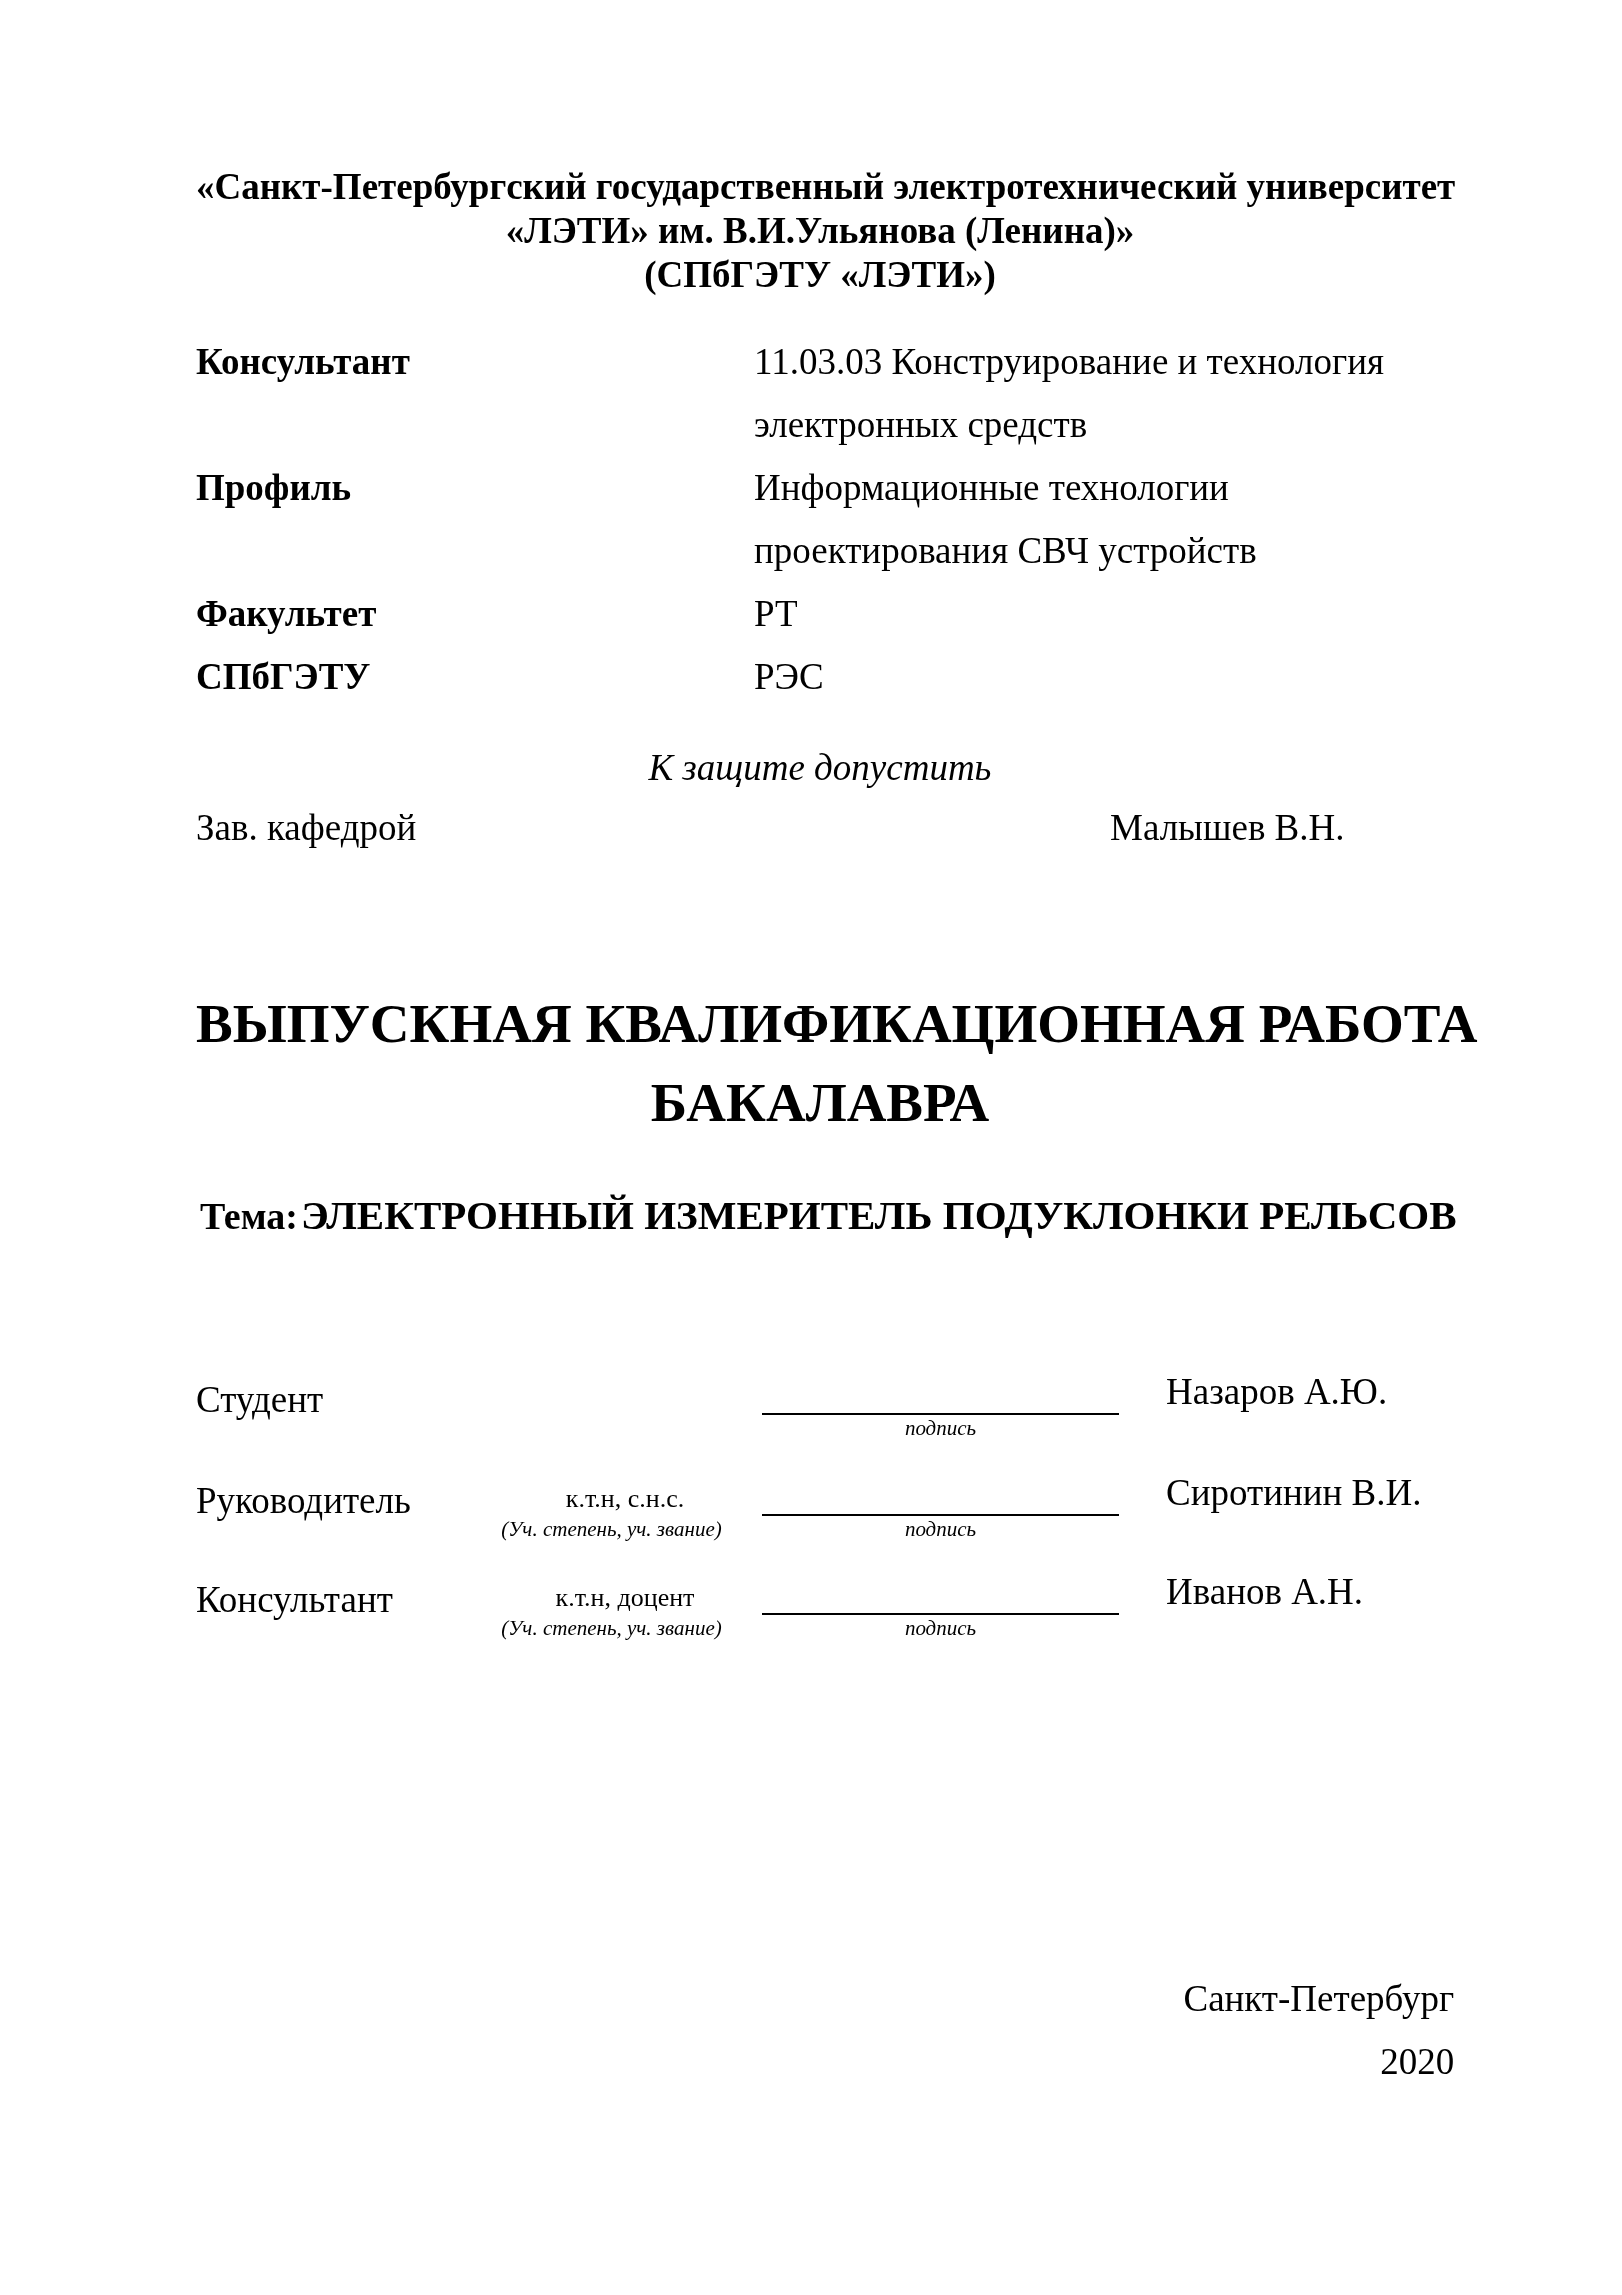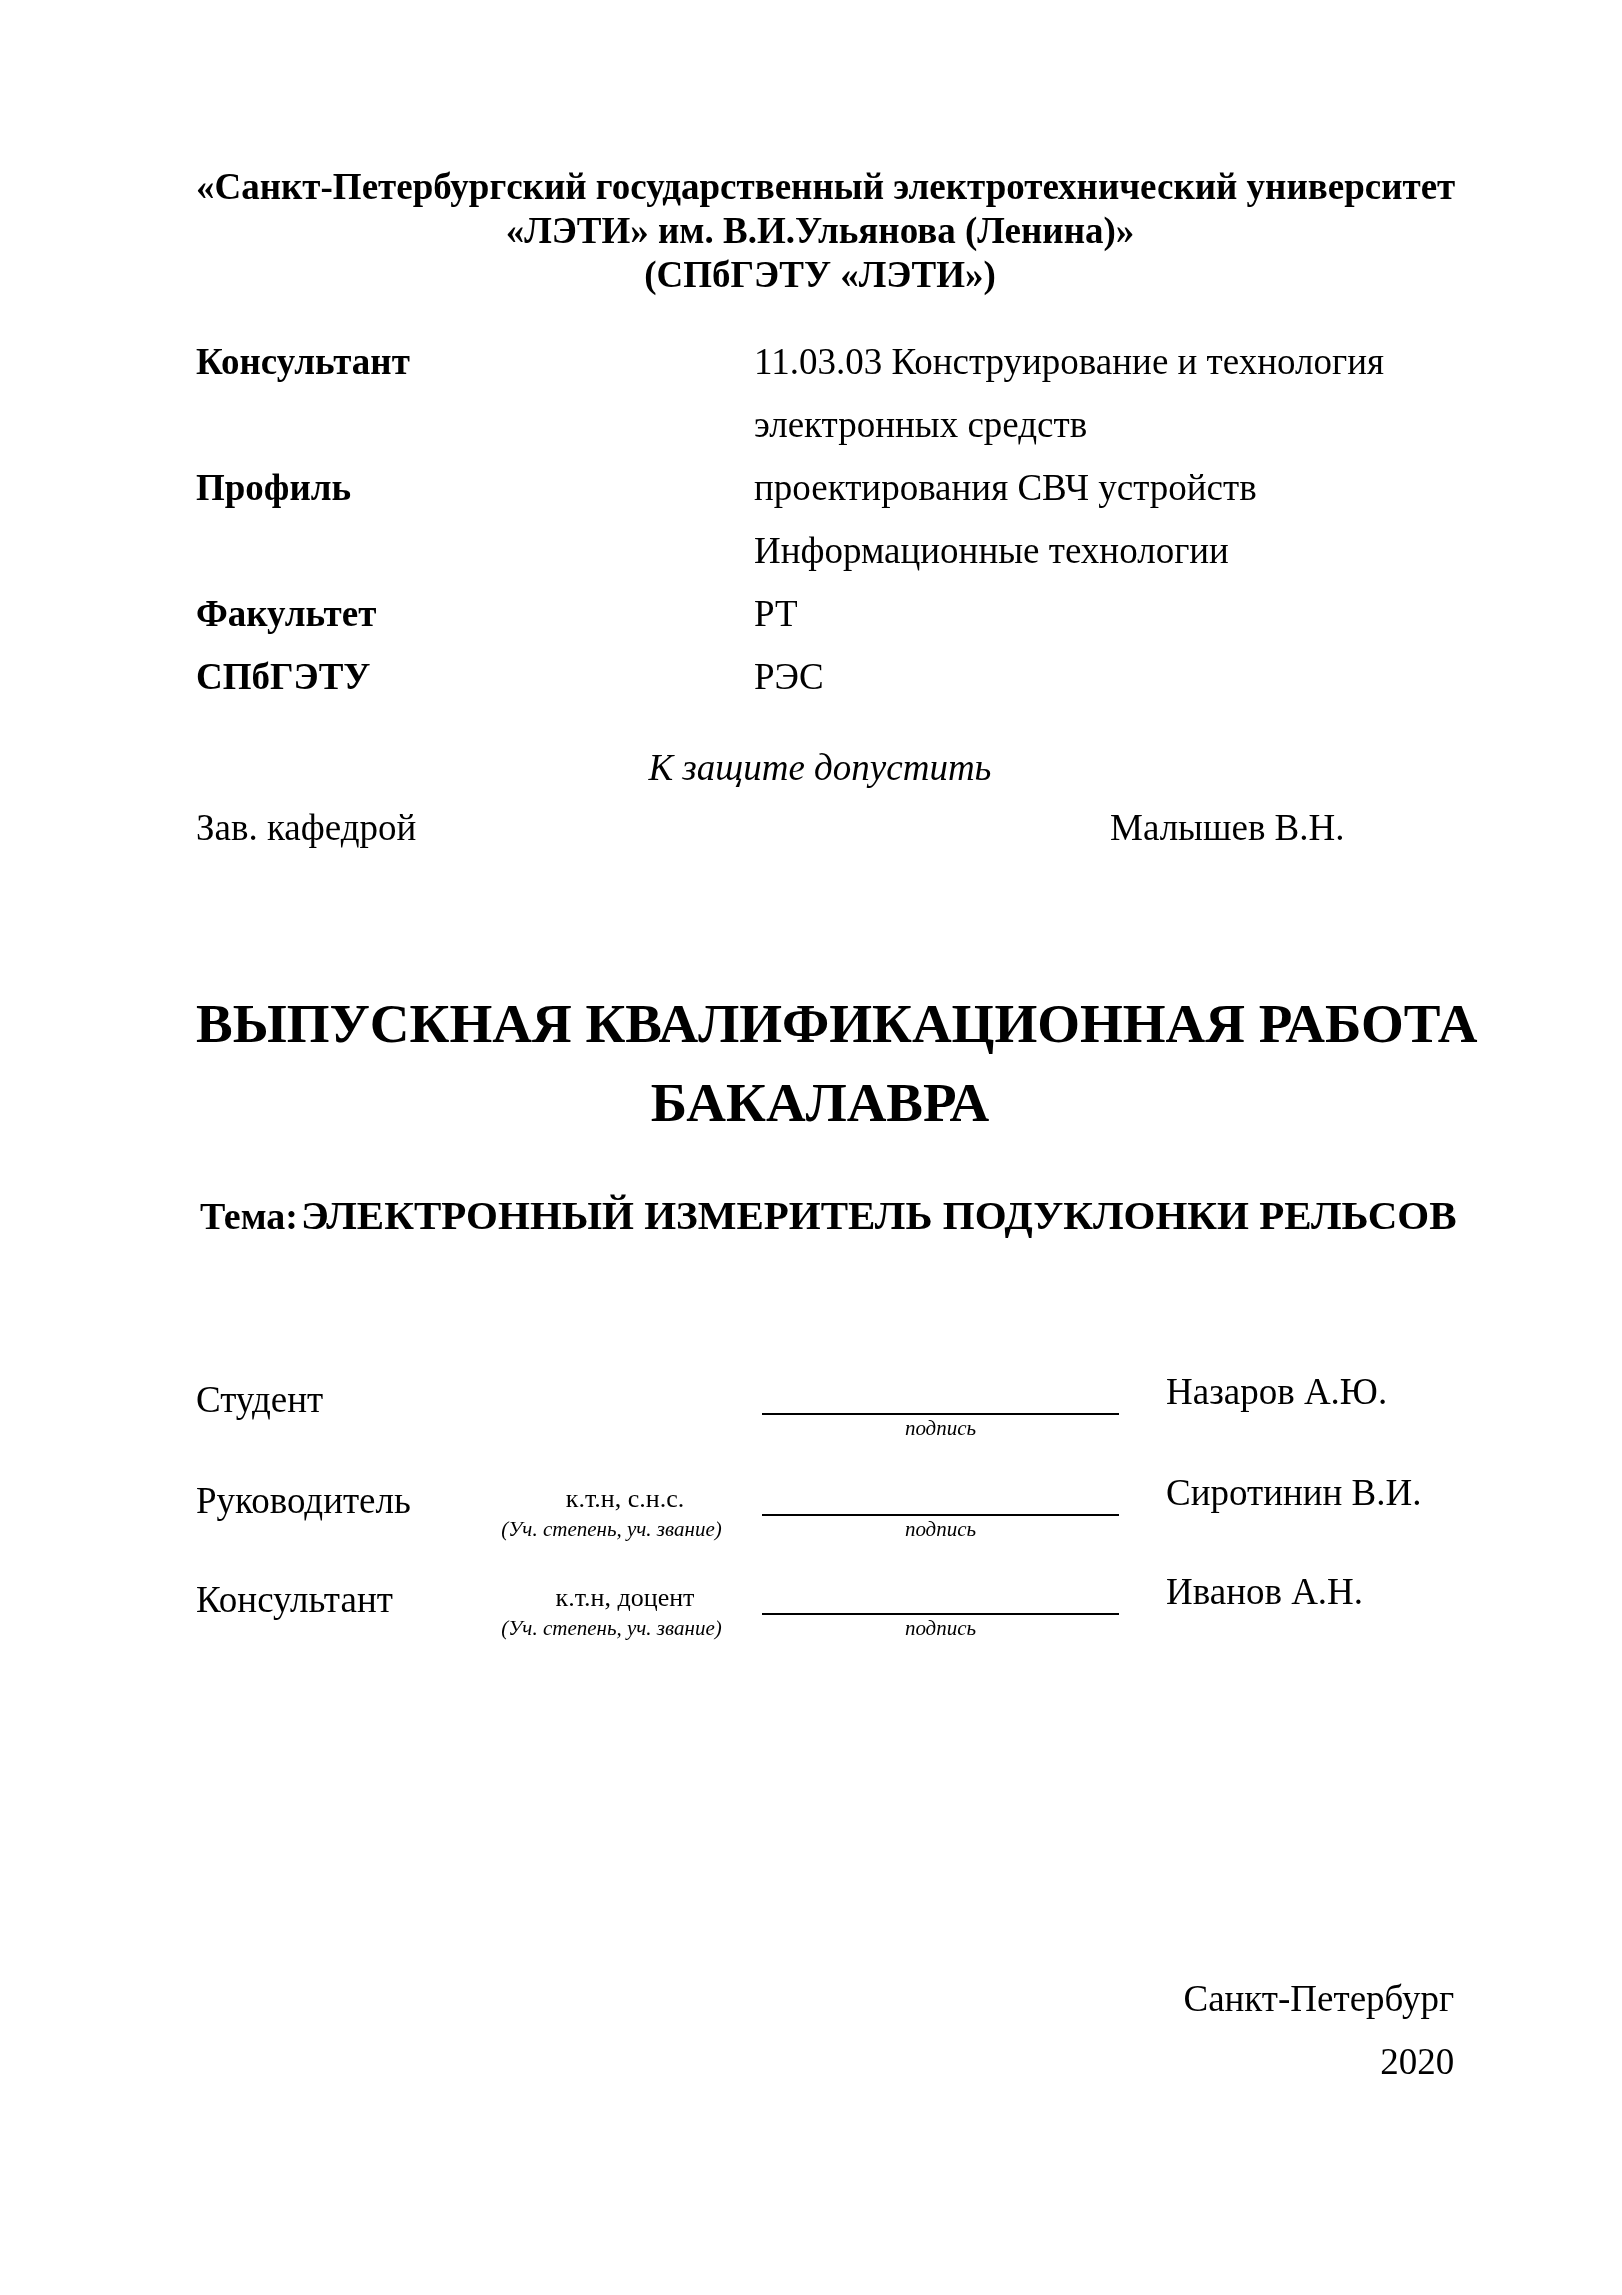--- a/index.html
+++ b/index.html
@@ -190,22 +190,22 @@
       <div class="field-row">
         <div class="field-label">Консультант</div>
         <div class="field-value">
           <div>11.03.03 Конструирование и технология</div>
           <div>электронных средств</div>
         </div>
       </div>
       <div class="field-row">
         <div class="field-label">Профиль</div>
         <div class="field-value">
+          <div>Информационные технологии</div>
           <div>проектирования СВЧ устройств</div>
-          <div>Информационные технологии</div>
         </div>
       </div>
       <div class="field-row">
         <div class="field-label">Факультет</div>
         <div class="field-value">РТ</div>
       </div>
       <div class="field-row">
         <div class="field-label">СПбГЭТУ</div>
         <div class="field-value">РЭС</div>
       </div>

